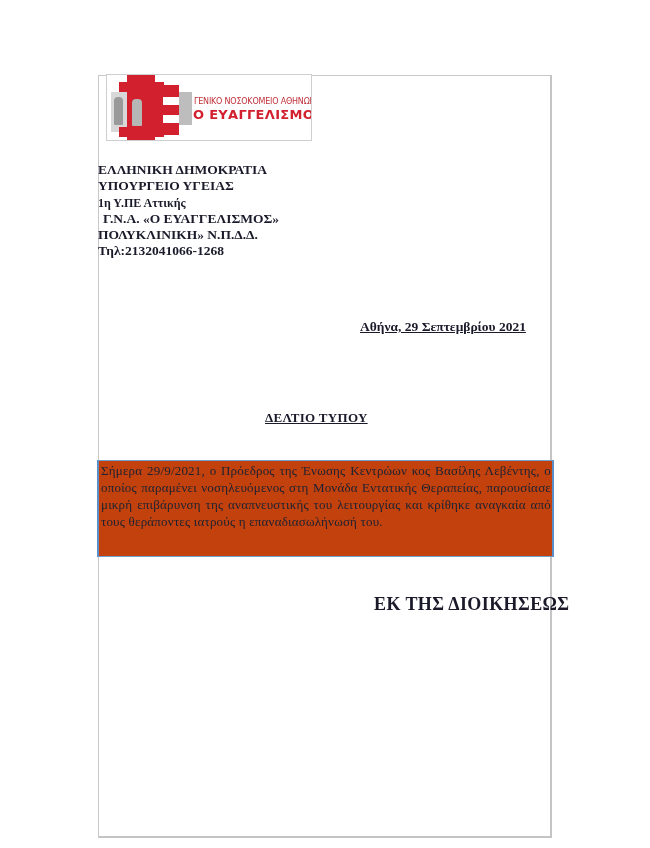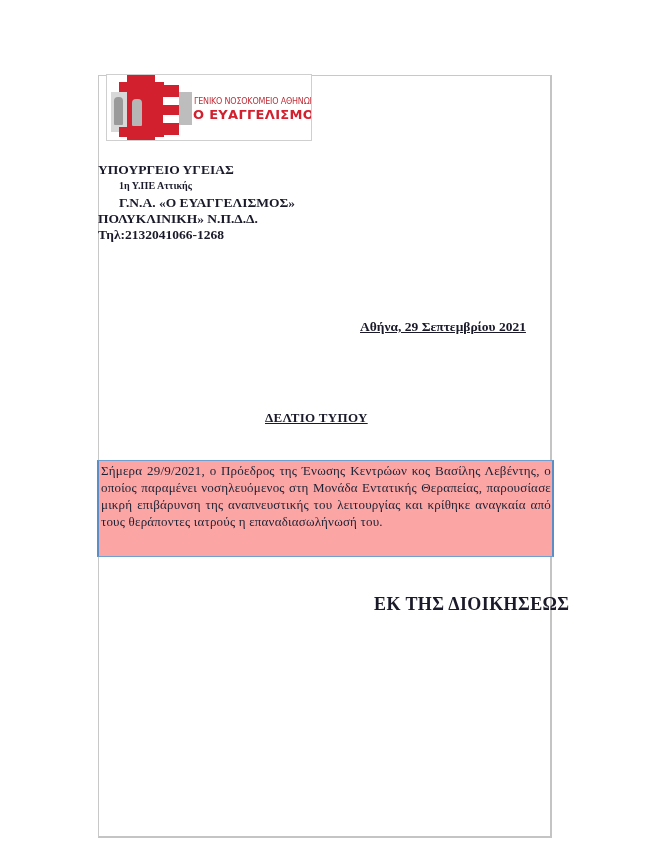--- a/index.html
+++ b/index.html
@@ -32,32 +32,32 @@
       font-size: 8px; color: #c0303a; letter-spacing: -0.2px; white-space: nowrap;
     }
     .logo .line2 {
       position: absolute; left: 86px; top: 32px; font-family: "DejaVu Sans", sans-serif;
       font-size: 13px; font-weight: bold; color: #d2202f; letter-spacing: 0.3px; white-space: nowrap;
     }
     .header-block {
       position: absolute; left: 98px; top: 162px; font-weight: bold; font-size: 13.5px; line-height: 16.3px;
     }
     .header-block div { white-space: nowrap; }
-    .header-block .l3 { font-size: 10px; padding-left: 21px; }
-    .header-block .indent { padding-left: 21px; }
+    .header-block .l3 { font-size: 12px; }
+    .header-block .indent { padding-left: 5px; }
     .date {
       position: absolute; left: 360px; top: 319px; font-weight: bold; font-size: 13.5px; white-space: nowrap; text-decoration: underline;
     }
     .title {
       position: absolute; left: 265px; top: 410px; font-weight: bold; font-size: 13px;
       text-decoration: underline; white-space: nowrap; letter-spacing: 0.3px;
     }
     .textbox {
       position: absolute; left: 97px; top: 460px; width: 457px; height: 97px; box-sizing: border-box;
-      background: #fca5a5; border: 1px solid #6f9fd0; border-left: 2px solid #5b8ec6; border-right: 2px solid #5b8ec6;
+      background: #c2410c; border: 1px solid #6f9fd0; border-left: 2px solid #5b8ec6; border-right: 2px solid #5b8ec6;
       padding: 1px 1px 0 2px; font-size: 13px; line-height: 17px; text-align: justify; color: #1c2233;
       letter-spacing: 0.2px;
     }
     .signature {
       position: absolute; left: 374px; top: 594px; font-weight: bold; font-size: 18px; white-space: nowrap; letter-spacing: 0.4px;
     }
   </style>
 </head>
 <body>
 
@@ -72,20 +72,21 @@
   <div class="fig2"></div>
   <div class="e-block"></div>
   <div class="e-gap1"></div>
   <div class="e-gap2"></div>
   <div class="grey-right"></div>
   <div class="line1">ΓΕΝΙΚΟ ΝΟΣΟΚΟΜΕΙΟ ΑΘΗΝΩΝ</div>
   <div class="line2">Ο ΕΥΑΓΓΕΛΙΣΜΟΣ</div>
 </div>
 
 <div class="header-block">
+  <div>ΕΛΛΗΝΙΚΗ ΔΗΜΟΚΡΑΤΙΑ</div>
   <div>ΥΠΟΥΡΓΕΙΟ ΥΓΕΙΑΣ</div>
   <div class="l3">1η Υ.ΠΕ   Αττικής</div>
   <div class="indent">Γ.Ν.Α. «Ο ΕΥΑΓΓΕΛΙΣΜΟΣ»</div>
   <div>ΠΟΛΥΚΛΙΝΙΚΗ»  Ν.Π.Δ.Δ.</div>
   <div>Τηλ:2132041066-1268</div>
 </div>
 
 <div class="date">Αθήνα,  29  Σεπτεμβρίου 2021</div>
 
 <div class="title">ΔΕΛΤΙΟ ΤΥΠΟΥ</div>

